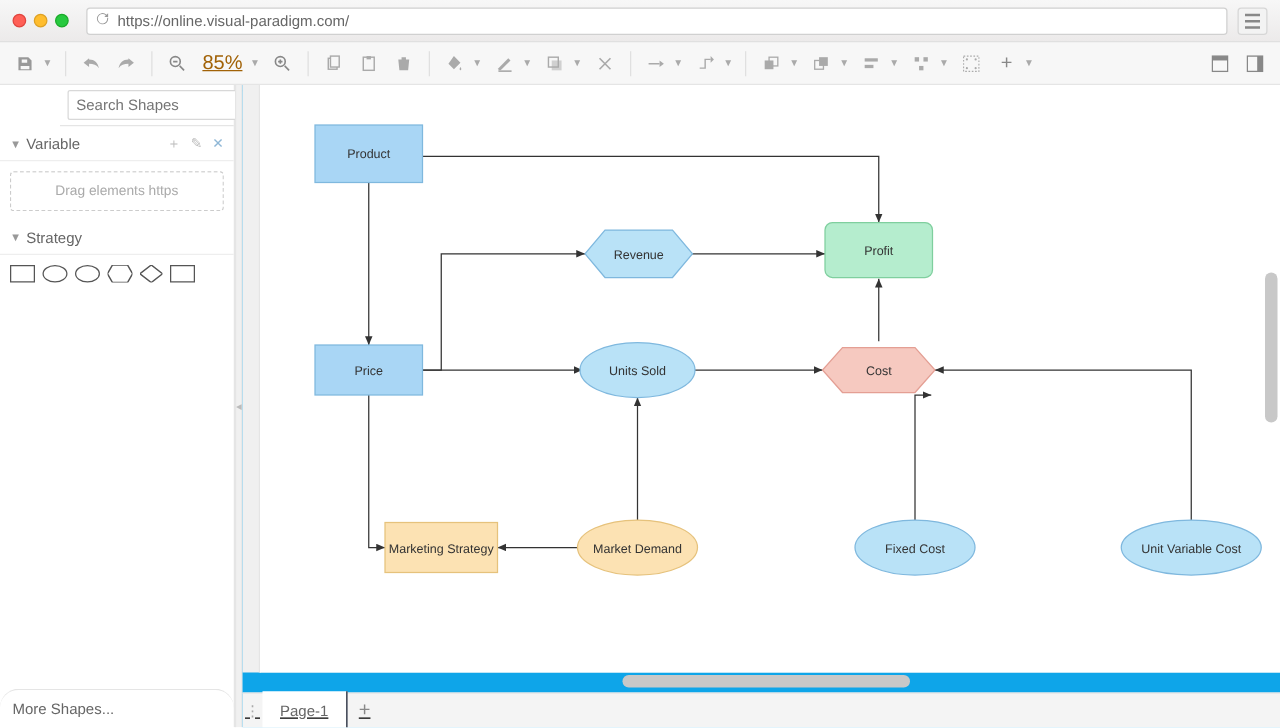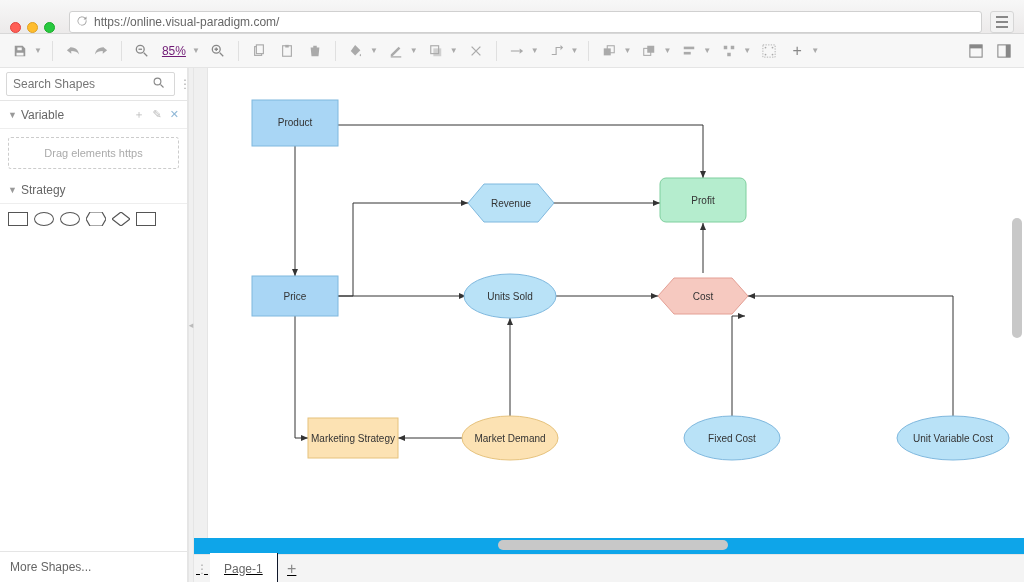--- a/index.html
+++ b/index.html
@@ -1,55 +1,55 @@
 <!DOCTYPE html>
 <html><head>
 <meta charset="utf-8">
 <style>
 * { box-sizing: border-box; margin: 0; padding: 0; }
 body { font-family: -apple-system, BlinkMacSystemFont, "Segoe UI", Helvetica, Arial, sans-serif; font-size: 12px; background: #fff; width: 1024px; height: 582px; overflow: hidden; display: flex; flex-direction: column; }
 
 
-.browser-bar { height: 34px; background: linear-gradient(#f7f7f7,#eceaea); border-bottom: 1px solid #d8d8d8; display: flex; align-items: flex-end; padding: 0 10px; gap: 8px; }
+.browser-bar { height: 34px; background: linear-gradient(#f7f7f7,#eceaea); border-bottom: 1px solid #d8d8d8; display: flex; align-items: center; padding: 0 10px; gap: 8px; }
 .traffic { display: flex; gap: 6px; margin-right: 6px; }
 .traffic span { width: 11px; height: 11px; border-radius: 50%; display: inline-block; }
 .t-red { background:#ff5f56; border:1px solid #e0443e; }
 .t-yel { background:#ffbd2e; border:1px solid #dea123; }
 .t-grn { background:#27c93f; border:1px solid #1aab29; }
 .url-bar { flex:1; height:22px; background:#fff; border:1px solid #d0d0d0; border-radius:3px; display:flex; align-items:center; padding:0 6px; gap:6px; color:#888; }
 .url-bar input { border:none; outline:none; flex:1; font-size:12px; color:#666; }
 .menu-burger { width:24px; height:22px; border:1px solid #d6d6d6; border-radius:3px; background:#f3f3f3; display:flex; flex-direction:column; justify-content:center; align-items:center; gap:3px; }
 .menu-burger span{ width:12px; height:2px; background:#888; }
 
 
 .toolbar { height: 34px; background:#f7f7f7; border-bottom:1px solid #e5e5e5; display:flex; align-items:center; padding:0 8px; gap:4px; }
 .tool-btn { width:24px; height:24px; display:flex; align-items:center; justify-content:center; color:#888; border-radius:2px; }
 .tool-caret { font-size:8px; color:#aaa; margin-left:-2px; margin-right:2px; }
 .tool-sep { width:1px; height:20px; background:#e0e0e0; margin: 0 4px; }
-.zoom-label { font-size:12px; color:#701a75; padding:0 4px;text-decoration:underline; }
+.zoom-label { font-size:16px; color:#a16207; padding:0 4px;text-decoration:underline; }
 .toolbar-spacer { flex:1; }
 
 
 .main { flex:1; display:flex; overflow:hidden; }
 .sidebar { width:188px; background:#fff; border-right:1px solid #e5e5e5; display:flex; flex-direction:column; }
-.search-row { display:flex; align-items:center; border-bottom:1px solid #e5e5e5; padding:4px 6px; }
+.search-row { display:flex; align-items:center; border-bottom:1px solid #e5e5e5; padding:4px 6px;margin-left:48px; }
 .search-row input { flex:1; border:1px solid #d8d8d8; border-radius:2px; padding:4px 6px; font-size:12px; outline:none; height:24px; }
 .search-row .mag { margin-left:-22px; color:#888; pointer-events:none; }
 .search-row .dots { margin-left:14px; color:#aaa; }
 .panel-head { display:flex; align-items:center; padding:6px 8px; font-size:12px; color:#666; border-bottom:1px solid #eee; gap:4px; }
 .panel-head .caret { font-size:9px; color:#999; }
 .panel-head .title { flex:1; }
 .panel-head .ico { color:#bbb; font-size:11px; margin-left:4px; }
 .fav-drop { margin:8px; border:1px dashed #ccc; border-radius:3px; height:32px; display:flex; align-items:center; justify-content:center; color:#aaa; font-size:11px; }
 .shape-row { display:flex; gap:6px; padding:8px; }
 .shp { width:20px; height:14px; border:1.2px solid #555; }
 .shp-rect { }
 .shp-ell { border-radius:50%; }
 .shp-ell2 { border-radius:50%; border-width:1.6px; }
-.more-shapes { border-top:1px solid #e5e5e5; padding:8px 10px; font-size:12px; color:#666; }
+.more-shapes { border-top:1px solid #e5e5e5; padding:8px 10px; font-size:12px; color:#666;border-radius:15px; }
 
 
 .canvas-wrap { flex:1; display:flex; flex-direction:column; background:#0ea5e9; position:relative;text-decoration:underline; }
 .canvas-scroll { flex:1; position:relative; overflow:hidden; background:#f0f0f0; }
 .canvas-page { position:absolute; left:14px; top:0; width:820px; height:480px; background:#fff; box-shadow:0 0 0 1px #e5e5e5; }
 .canvas-page svg { width:100%; height:100%; display:block; }
 .vscroll { position:absolute; right:2px; top:0; width:10px; height:100%; }
 .vscroll .thumb { position:absolute; left:0; width:10px; background:#c8c8c8; border-radius:5px; }
 .hscroll-row { height:16px; position:relative; }
 .hscroll { position:absolute; left:14px; right:14px; top:2px; height:10px; }

